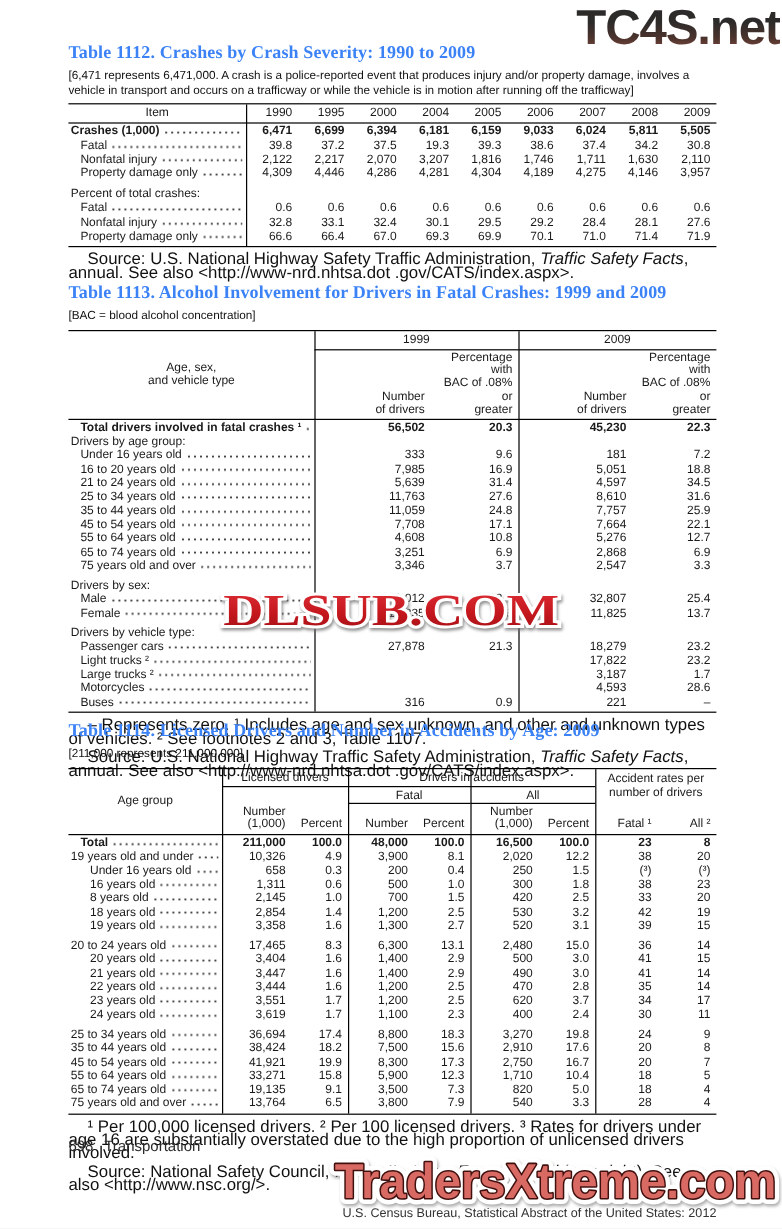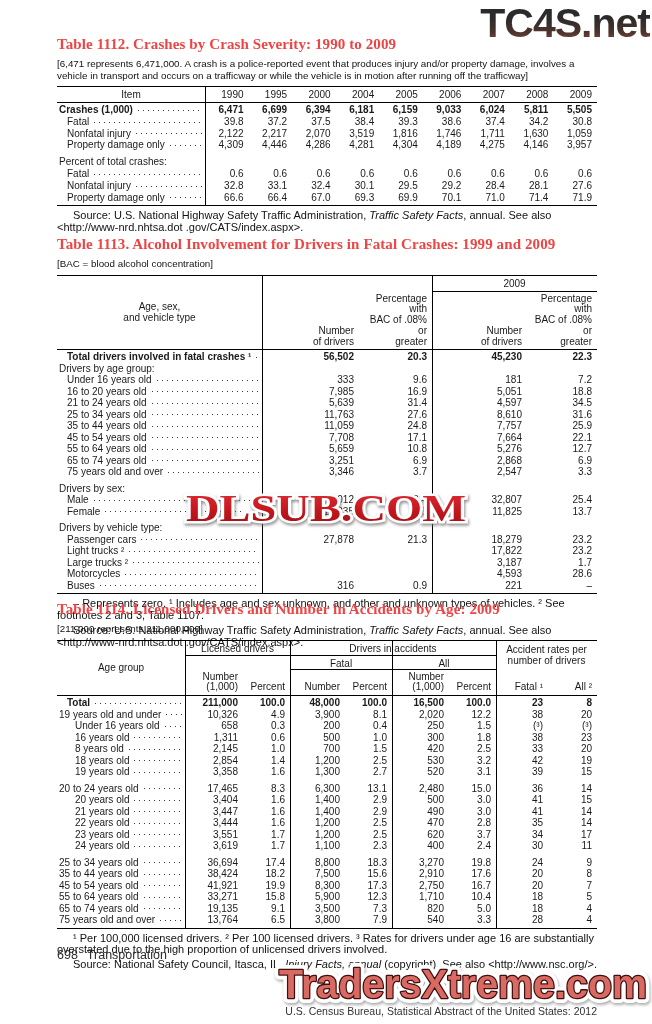--- a/index.html
+++ b/index.html
@@ -1,23 +1,23 @@
 <!DOCTYPE html>
 <html><head>
 <meta charset="utf-8">
 <style>
   html,body{margin:0;padding:0;background:#e8e8e8;}
   .page{position:relative;width:652px;height:1024px;background:#fff;overflow:hidden;
         font-family:"Liberation Sans",sans-serif;color:#1a1a1a;margin:0 auto;}
   .sec{position:absolute;left:57px;width:540px;}
   .sec1{top:36px;} .sec2{top:236px;} .sec3{top:601px;}
   h2.ttl{font-family:"Liberation Serif",serif;font-weight:700;font-size:15px;margin:0 0 5px 0;
-         letter-spacing:.1px;white-space:nowrap;color:#ef4444;}
+         letter-spacing:.1px;white-space:nowrap;color:#3b82f6;}
   .note{font-size:9.8px;line-height:11.5px;margin:0 0 5px 0;color:#111;}
-  .fn,.src{font-size:11px;line-height:11.4px;margin:4px 0 0 0;text-indent:16px;color:#111;}
+  .fn,.src{font-size:14px;line-height:11.4px;margin:4px 0 0 0;text-indent:16px;color:#111;}
   .src .it,.fn .it{font-style:italic;}
 
   .tbl{position:relative;border-top:1.2px solid #000;border-bottom:1.6px solid #000;}
   .vline{position:absolute;top:0;bottom:0;width:1px;background:#000;}
   .thead{display:grid;border-bottom:1.6px solid #000;font-size:10px;}
   .g1112{grid-template-columns:148px repeat(9,1fr);}
   .g1113{grid-template-columns:205px 97px 73px 95px 70px;}
   .g1114{grid-template-columns:128px 58px 47px 55px 47px 57px 47px 52px 49px;}
   .hc{white-space:pre-line;}
   .hc.cen{display:flex;align-items:center;justify-content:center;text-align:center;line-height:11.5px;}
@@ -98,41 +98,41 @@
             <div class="vc">5,505</div>
           </div>
           <div class="row g1112">
             <div class="lc" style="padding-left: 10px;">
               <span class="lb">Fatal</span>
               <span class="leader"></span>
             </div>
             <div class="vc">39.8</div>
             <div class="vc">37.2</div>
             <div class="vc">37.5</div>
-            <div class="vc">38.4</div>
+            <div class="vc">19.3</div>
             <div class="vc">39.3</div>
             <div class="vc">38.6</div>
             <div class="vc">37.4</div>
             <div class="vc">34.2</div>
             <div class="vc">30.8</div>
           </div>
           <div class="row g1112">
             <div class="lc" style="padding-left: 10px;">
               <span class="lb">Nonfatal injury</span>
               <span class="leader"></span>
             </div>
             <div class="vc">2,122</div>
             <div class="vc">2,217</div>
             <div class="vc">2,070</div>
-            <div class="vc">3,519</div>
+            <div class="vc">3,207</div>
             <div class="vc">1,816</div>
             <div class="vc">1,746</div>
             <div class="vc">1,711</div>
             <div class="vc">1,630</div>
-            <div class="vc">1,059</div>
+            <div class="vc">2,110</div>
           </div>
           <div class="row g1112">
             <div class="lc" style="padding-left: 10px;">
               <span class="lb">Property damage only</span>
               <span class="leader"></span>
             </div>
             <div class="vc">4,309</div>
             <div class="vc">4,446</div>
             <div class="vc">4,286</div>
             <div class="vc">4,281</div>
@@ -208,20 +208,21 @@
 
   <section class="sec sec2">
     <h2 class="ttl">Table 1113. Alcohol Involvement for Drivers in Fatal Crashes: 1999 and 2009</h2>
     <p class="note">[BAC = blood alcohol concentration]</p>
     <div class="tbl t1113">
       <div class="vline" style="left:205px"></div>
       <div class="vline" style="left:375px"></div>
       <div class="thead g1113 h1113">
         <div class="hc cen a-stub13">Age, sex,
 and vehicle type</div>
+        <div class="hc span-u a-g1">1999</div>
         <div class="hc span-u a-g2">2009</div>
         <div class="hc sub" style="grid-area:2/2/3/3">Number
 of drivers</div>
         <div class="hc sub" style="grid-area:2/3/3/4">Percentage with
 BAC of .08% or
 greater</div>
         <div class="hc sub" style="grid-area:2/4/3/5">Number
 of drivers</div>
         <div class="hc sub" style="grid-area:2/5/3/6">Percentage with
 BAC of .08% or
@@ -305,21 +306,21 @@
             <div class="vc">7,708</div>
             <div class="vc">17.1</div>
             <div class="vc">7,664</div>
             <div class="vc">22.1</div>
           </div>
           <div class="row g1113">
             <div class="lc" style="padding-left: 10px;">
               <span class="lb">55 to 64 years old</span>
               <span class="leader"></span>
             </div>
-            <div class="vc">5,659</div>
+            <div class="vc">4,608</div>
             <div class="vc">10.8</div>
             <div class="vc">5,276</div>
             <div class="vc">12.7</div>
           </div>
           <div class="row g1113">
             <div class="lc" style="padding-left: 10px;">
               <span class="lb">65 to 74 years old</span>
               <span class="leader"></span>
             </div>
             <div class="vc">3,251</div>

